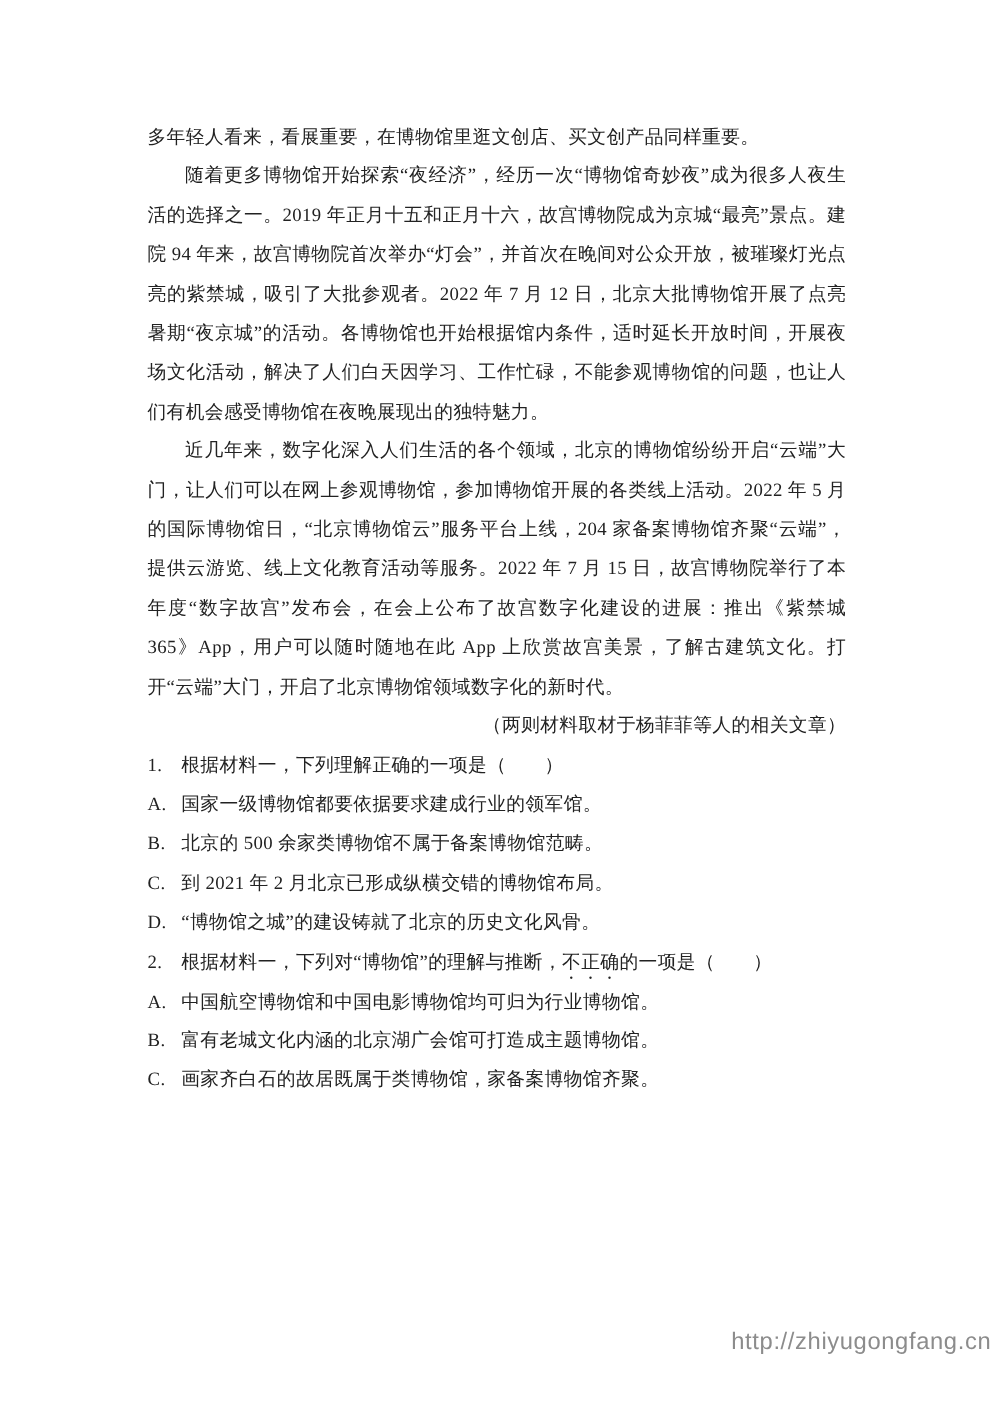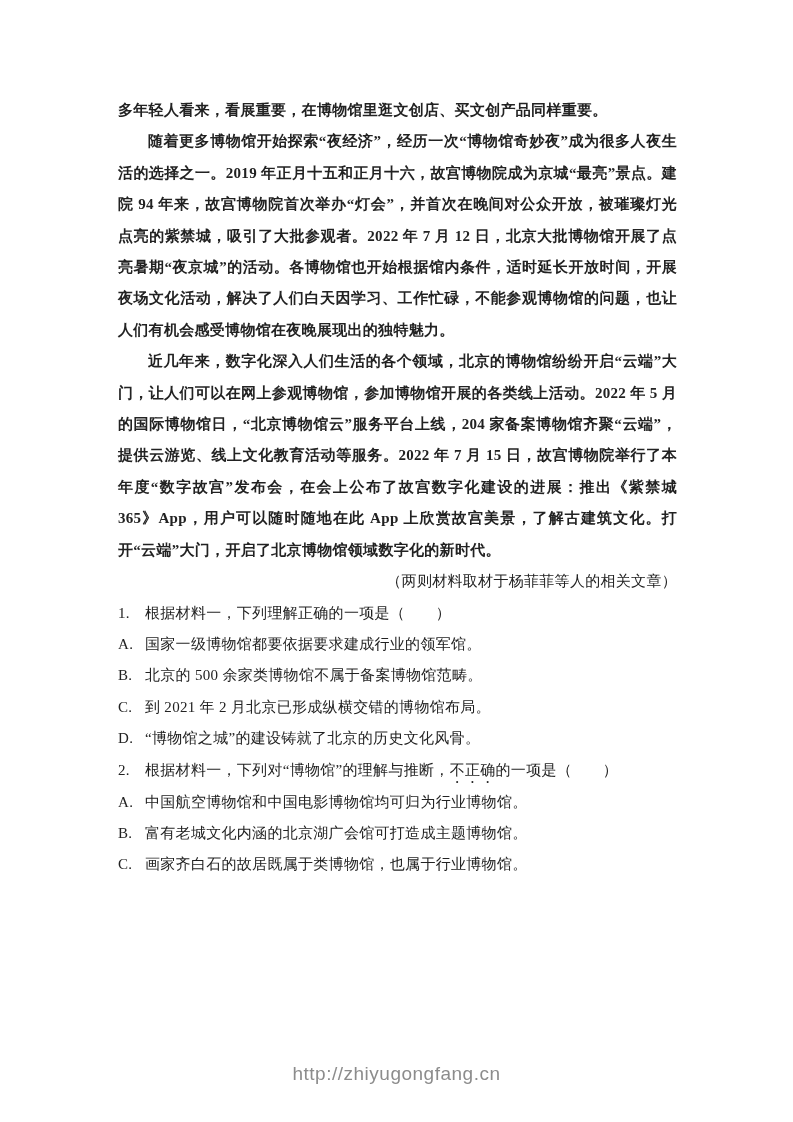--- a/index.html
+++ b/index.html
@@ -19,21 +19,21 @@
     position: absolute;
     left: 118px;
     top: 95px;
     width: 559px;
     color: #222222;
     font-size: 15px;
     line-height: 31.4px;
     text-align: justify;
     letter-spacing: 0.3px;
   }
-  p.para { text-align: justify; font-weight: bold; }
+  p.para { text-align: justify; }
   p.para.indent { text-indent: 2em; }
   .attribution {
     text-align: right;
     text-indent: 0;
     font-family: Liberation Serif, serif;
   }
   .q-line, .opt-line {
     display: flex;
     align-items: baseline;
     text-align: left;
@@ -48,21 +48,21 @@
     -webkit-text-emphasis-position: under right;
     text-emphasis: dot #222222;
     text-emphasis-position: under right;
     text-align: right;
   }
   .footer {
     position: absolute;
     left: 0;
     top: 1063px;
     width: 793px;
-    text-align: center;
+    text-align: right;
     font-family: "Liberation Sans", "DejaVu Sans", sans-serif;
     font-size: 19px;
     color: #8c8c8c;
     letter-spacing: 0.5px;
   }
 </style>
 </head>
 <body>
 
 <div class="page">
@@ -105,20 +105,20 @@
       <p class="opt-line">
         <span class="q-label">A.</span>
         <span class="q-text">中国航空博物馆和中国电影博物馆均可归为行业博物馆。</span>
       </p>
       <p class="opt-line">
         <span class="q-label">B.</span>
         <span class="q-text">富有老城文化内涵的北京湖广会馆可打造成主题博物馆。</span>
       </p>
       <p class="opt-line">
         <span class="q-label">C.</span>
-        <span class="q-text">画家齐白石的故居既属于类博物馆，也属于行业博物馆。</span>
+        <span class="q-text">画家齐白石的故居既属于类博物馆，家备案博物馆齐聚。</span>
       </p>
     </div>
 
   </div>
 
   <div class="footer">http://zhiyugongfang.cn</div>
 </div>
 
 </body></html>

